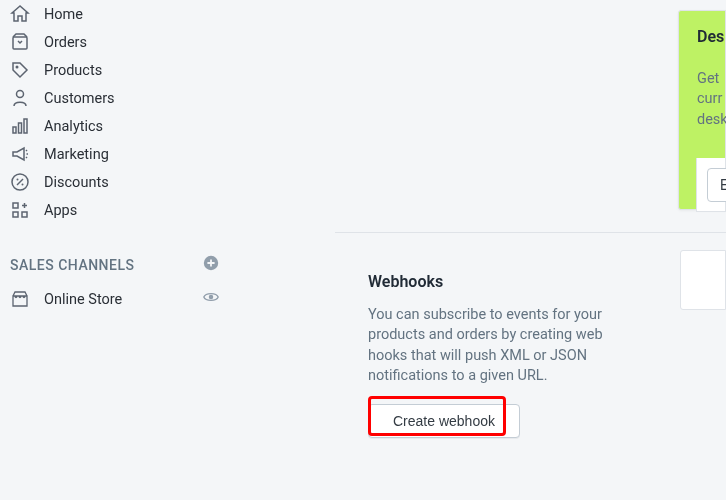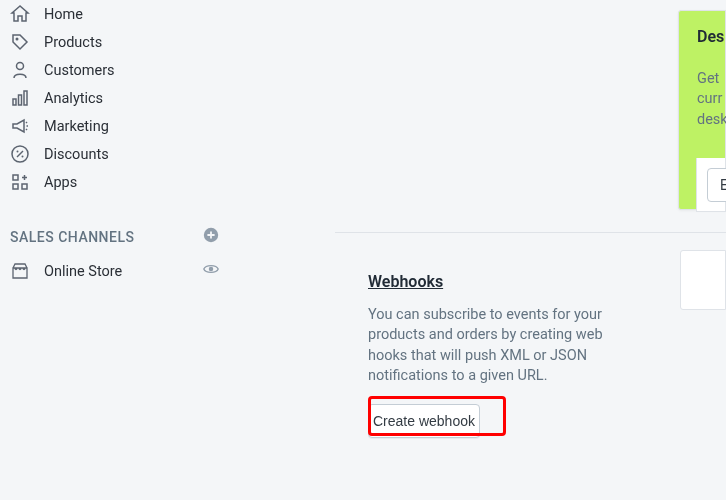--- a/index.html
+++ b/index.html
@@ -104,34 +104,33 @@
       position: absolute;
       left: 368px;
       top: 272px;
       width: 260px;
     }
     .webhooks-title {
       font-size: 16px;
       font-weight: 600;
       color: #212b36;
       margin-bottom: 14px;
-      text-decoration: underline;
     }
     .webhooks-desc {
       font-size: 14.5px;
       color: #637381;
       line-height: 1.4;
       margin-bottom: 18px;
     }
     .create-webhook-btn {
       display: inline-block;
       background: #fff;
       border: 1px solid #c4cdd5;
       border-radius: 4px;
-      padding: 8px 4px;
+      padding: 8px 24px;
       font-size: 14px;
       color: #333b43;
       cursor: pointer;
       box-shadow: 0 1px 0 rgba(22,29,37,0.05);
     }
     .highlight-box {
       position: absolute;
       left: 368px;
       top: 396px;
       width: 138px;
@@ -205,20 +204,30 @@
 <body>
 
 <div class="sidebar">
   <div class="nav-item">
     <span class="icon">
       <svg viewBox="0 0 20 20">
           <path d="M10 2 L2 9 L4 9 L4 17 L8 17 L8 12 L12 12 L12 17 L16 17 L16 9 L18 9 Z" fill="none" stroke="#5c6470" stroke-width="1.5"></path>
         </svg>
     </span>
     <span class="nav-label">Home</span>
+  </div>
+  <div class="nav-item">
+    <span class="icon">
+      <svg viewBox="0 0 20 20">
+          <rect x="3" y="5" width="14" height="12" rx="1" fill="none" stroke="#5c6470" stroke-width="1.5"></rect>
+          <path d="M3 5 L6 2 L14 2 L17 5" fill="none" stroke="#5c6470" stroke-width="1.5"></path>
+          <path d="M12 9 L10 11 L8 9" fill="none" stroke="#5c6470" stroke-width="1.5"></path>
+        </svg>
+    </span>
+    <span class="nav-label">Orders</span>
   </div>
   <div class="nav-item">
     <span class="icon">
       <svg viewBox="0 0 20 20">
           <path d="M3 3 L10 3 L17 10 L10 17 L3 10 Z" fill="none" stroke="#5c6470" stroke-width="1.5"></path>
           <circle cx="7" cy="7" r="1.5" fill="#5c6470"></circle>
         </svg>
     </span>
     <span class="nav-label">Products</span>
   </div>

